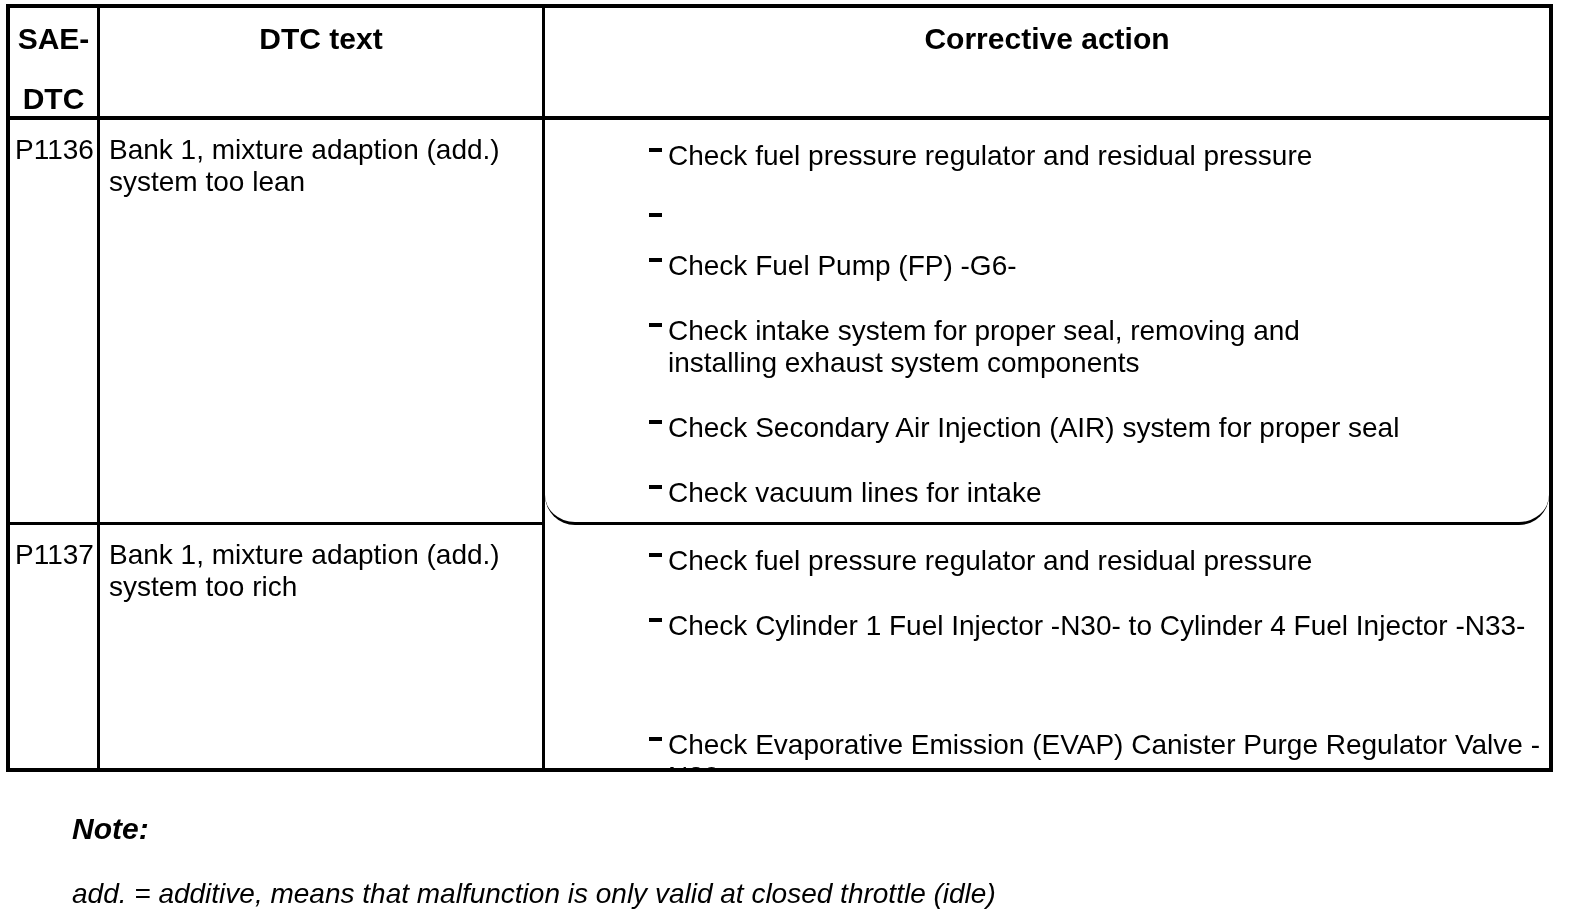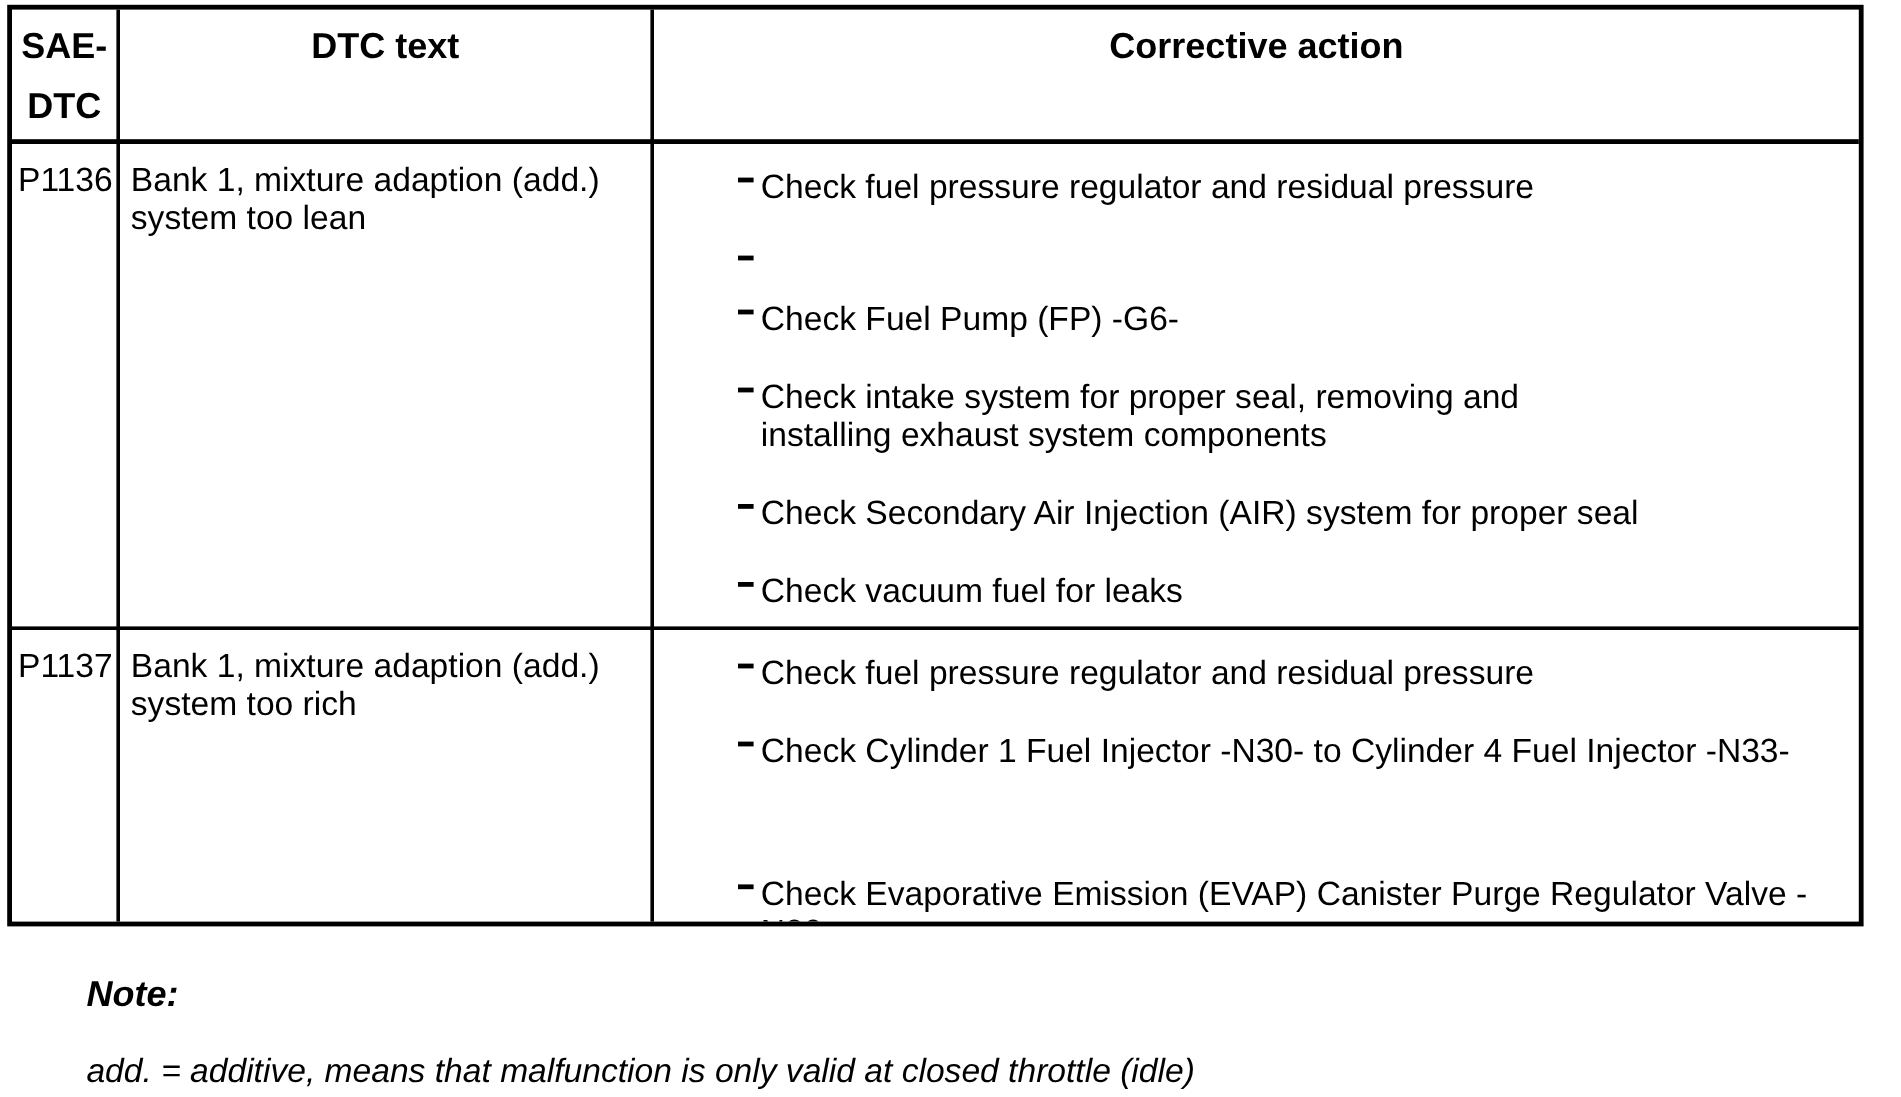--- a/index.html
+++ b/index.html
@@ -24,28 +24,28 @@
   }
   .cell { overflow: hidden; }
   .b-right  { border-right: 3px solid #000000; }
   .b-hdr    { border-bottom: 4px solid #000000; }
   .b-row    { border-bottom: 3px solid #000000; }
 
   .hdr {
     font-weight: bold; font-size: 30px; line-height: 34px;
     text-align: center; padding-top: 14px;
   }
-  .hdr .line2 { margin-top: 16px; }
+  .hdr .line2 { margin-top: 26px; }
 
   .body-text { font-size: 28px; line-height: 32px; }
 
   .cell-code { padding: 14px 4px 0 5px; }
   .cell-dtc  { padding: 14px 10px 0 9px; }
 
-  .cell-actions { padding: 20px 8px 0 70px; }
+  .cell-actions { padding: 20px 8px 0 104px; border-radius: 30px; }
 
   .action { display: flex; align-items: flex-start; margin-bottom: 33px; }
   .action.gap-xl { margin-bottom: 87px; }
   .dash {
     flex: none; width: 13px; height: 4px;
     background: #000000; margin: 8px 6px 0 0;
   }
   .action-text .line { display: block; }
 
   
@@ -106,21 +106,21 @@
       </div>
       <div class="action">
         <span class="dash"></span>
         <span class="action-text">
             <span class="line">Check Secondary Air Injection (AIR) system for proper seal</span>
           </span>
       </div>
       <div class="action">
         <span class="dash"></span>
         <span class="action-text">
-            <span class="line">Check vacuum fuel for leaks</span>
+            <span class="line">Check vacuum lines for intake</span>
           </span>
       </div>
     </div>
 
     <div class="cell body-text cell-code b-right row3">
       <span>P1137</span>
     </div>
     <div class="cell body-text cell-dtc b-right row3">
       <div class="line">Bank 1, mixture adaption (add.)</div>
       <div class="line">system too rich</div>

